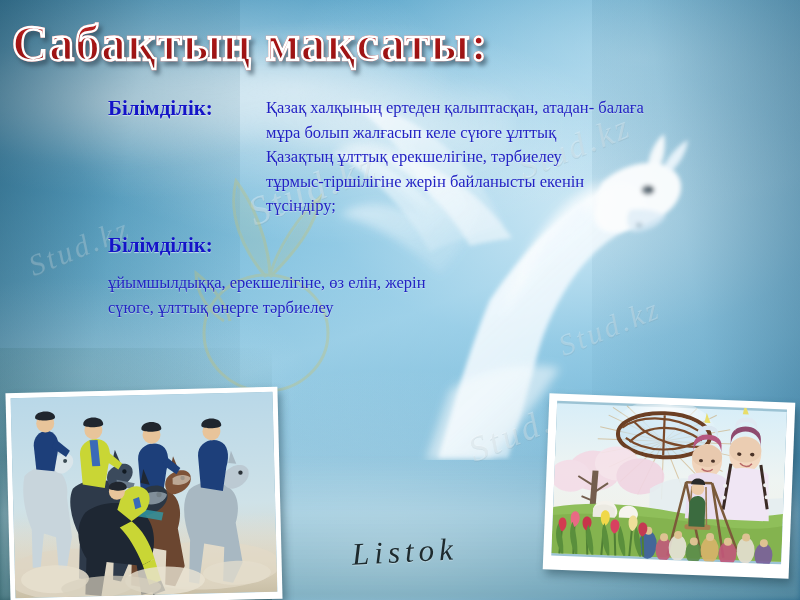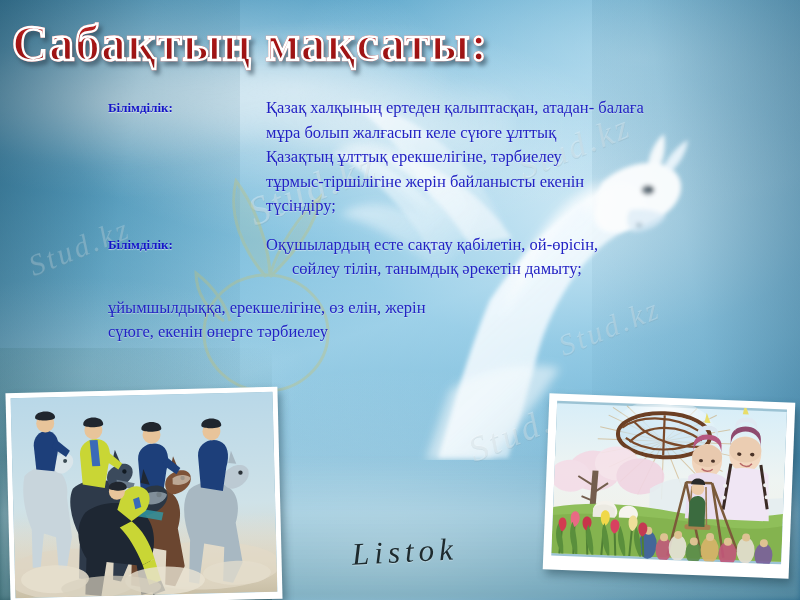--- a/index.html
+++ b/index.html
@@ -149,21 +149,21 @@
   }
   .goal-row {
     display: flex;
     align-items: flex-start;
     margin-bottom: 14px;
   }
   .goal-label {
     flex: 0 0 auto;
     min-width: 158px;
     font-weight: bold;
-    font-size: 13px;
+    font-size: 21px;
     line-height: 24.5px;
     color: #1414c8;
     text-shadow: 0 1px 1px rgba(255,255,255,0.55);
     white-space: nowrap;
   }
   .goal-body {
     flex: 1 1 auto;
     font-size: 16.5px;
     line-height: 24.5px;
     color: #2222c4;
@@ -324,30 +324,26 @@
         <span class="ln">Қазақ халқының ертеден қалыптасқан, атадан- балаға</span>
         <span class="ln">мұра  болып жалғасып келе сүюге ұлттық</span>
         <span class="ln">Қазақтың ұлттық ерекшелігіне, тәрбиелеу</span>
         <span class="ln">тұрмыс-тіршілігіне жерін байланысты екенін</span>
         <span class="ln">түсіндіру;</span>
       </div>
     </div>
 
     <div class="goal-row">
       <div class="goal-label">Білімділік:</div>
-      <div class="goal-body">
-        <span class="ln">Оқушылардың есте сақтау қабілетін, ой-өрісін,</span>
-        <span class="ln" style="padding-left:26px">сөйлеу  тілін, танымдық әрекетін дамыту;</span>
-      </div>
     </div>
 
     <div class="goal-row">
       <div class="goal-body">
         <span class="ln">ұйымшылдыққа, ерекшелігіне, өз елін, жерін</span>
-        <span class="ln">сүюге, екенін өнерге тәрбиелеу</span>
+        <span class="ln">сүюге, ұлттық өнерге тәрбиелеу</span>
       </div>
     </div>
 
   </div>
 
   <div class="photo-left">
     <div class="photo-inner">
       <svg viewBox="0 0 262 200" xmlns="http://www.w3.org/2000/svg">
         <defs>
           <linearGradient id="kSky" x1="0" y1="0" x2="0" y2="1">

